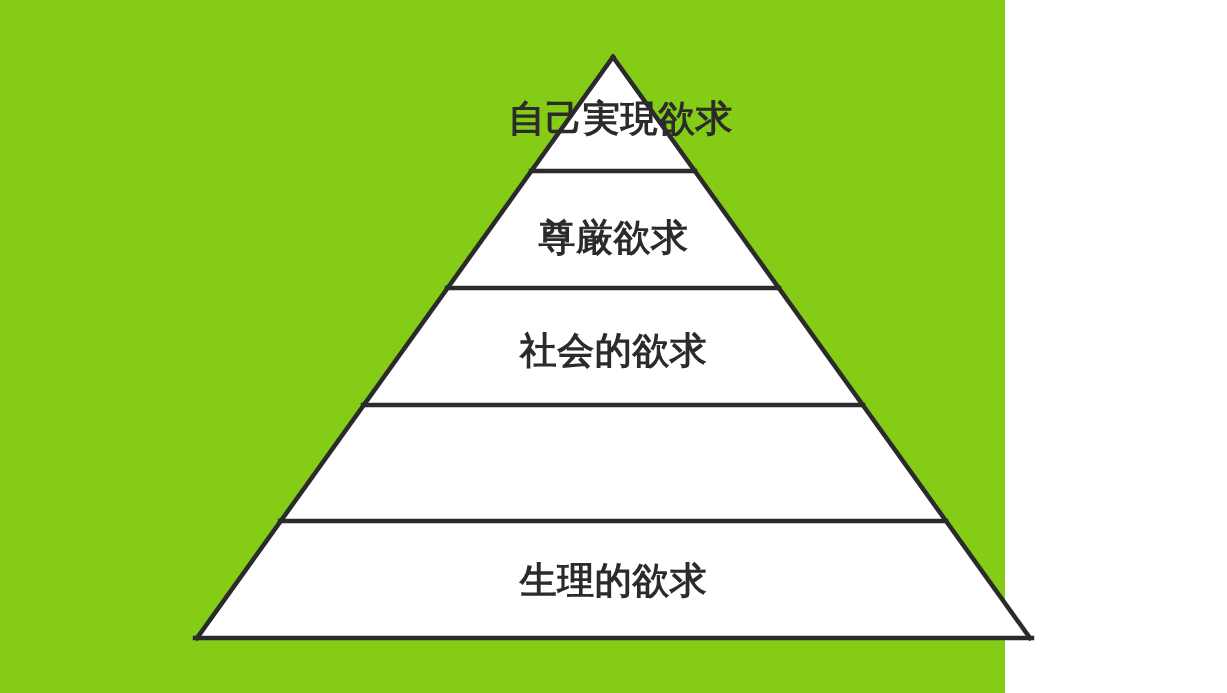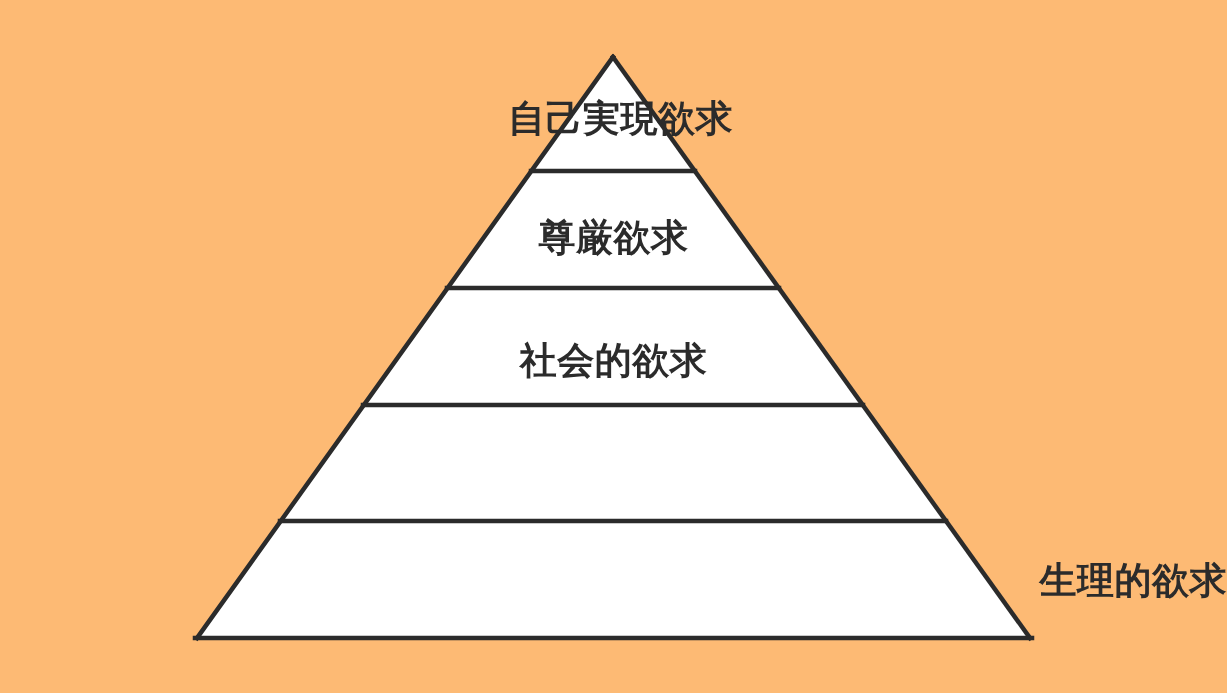--- a/index.html
+++ b/index.html
@@ -8,23 +8,23 @@
     background: #ffffff;
   }
   body {
     width: 1227px;
     height: 693px;
     font-family: "DejaVu Sans", "Liberation Sans", sans-serif;
     overflow: hidden;
   }
   #stage {
     position: relative;
-    width: 1227px;
+    width: 1005px;
     height: 693px;
-    background: #fdba74;
+    background: #84cc16;
   }
   #pyramid-svg {
     position: absolute;
     left: 0;
     top: 0;
     width: 1227px;
     height: 693px;
   }
   .tier-label {
     position: absolute;
@@ -44,33 +44,32 @@
     font-size: 37px;
     transform: translateX(7px);
   }
   
   #label-tier-2 {
     top: 219px;
     font-size: 37px;
   }
   
   #label-tier-3 {
-    top: 342px;
+    top: 332px;
     font-size: 37px;
   }
   
   #label-tier-4 {
     top: 447px;
     font-size: 37px;
   }
   
   #label-tier-5 {
     top: 562px;
     font-size: 37px;
-    text-align: right;
   }
 </style>
 </head>
 <body>
 
 <div id="stage">
 
   <svg id="pyramid-svg" viewBox="0 0 1227 693" xmlns="http://www.w3.org/2000/svg">
 
     <polygon points="613,57 1030,638 197,638" fill="#ffffff" stroke="none"></polygon>

